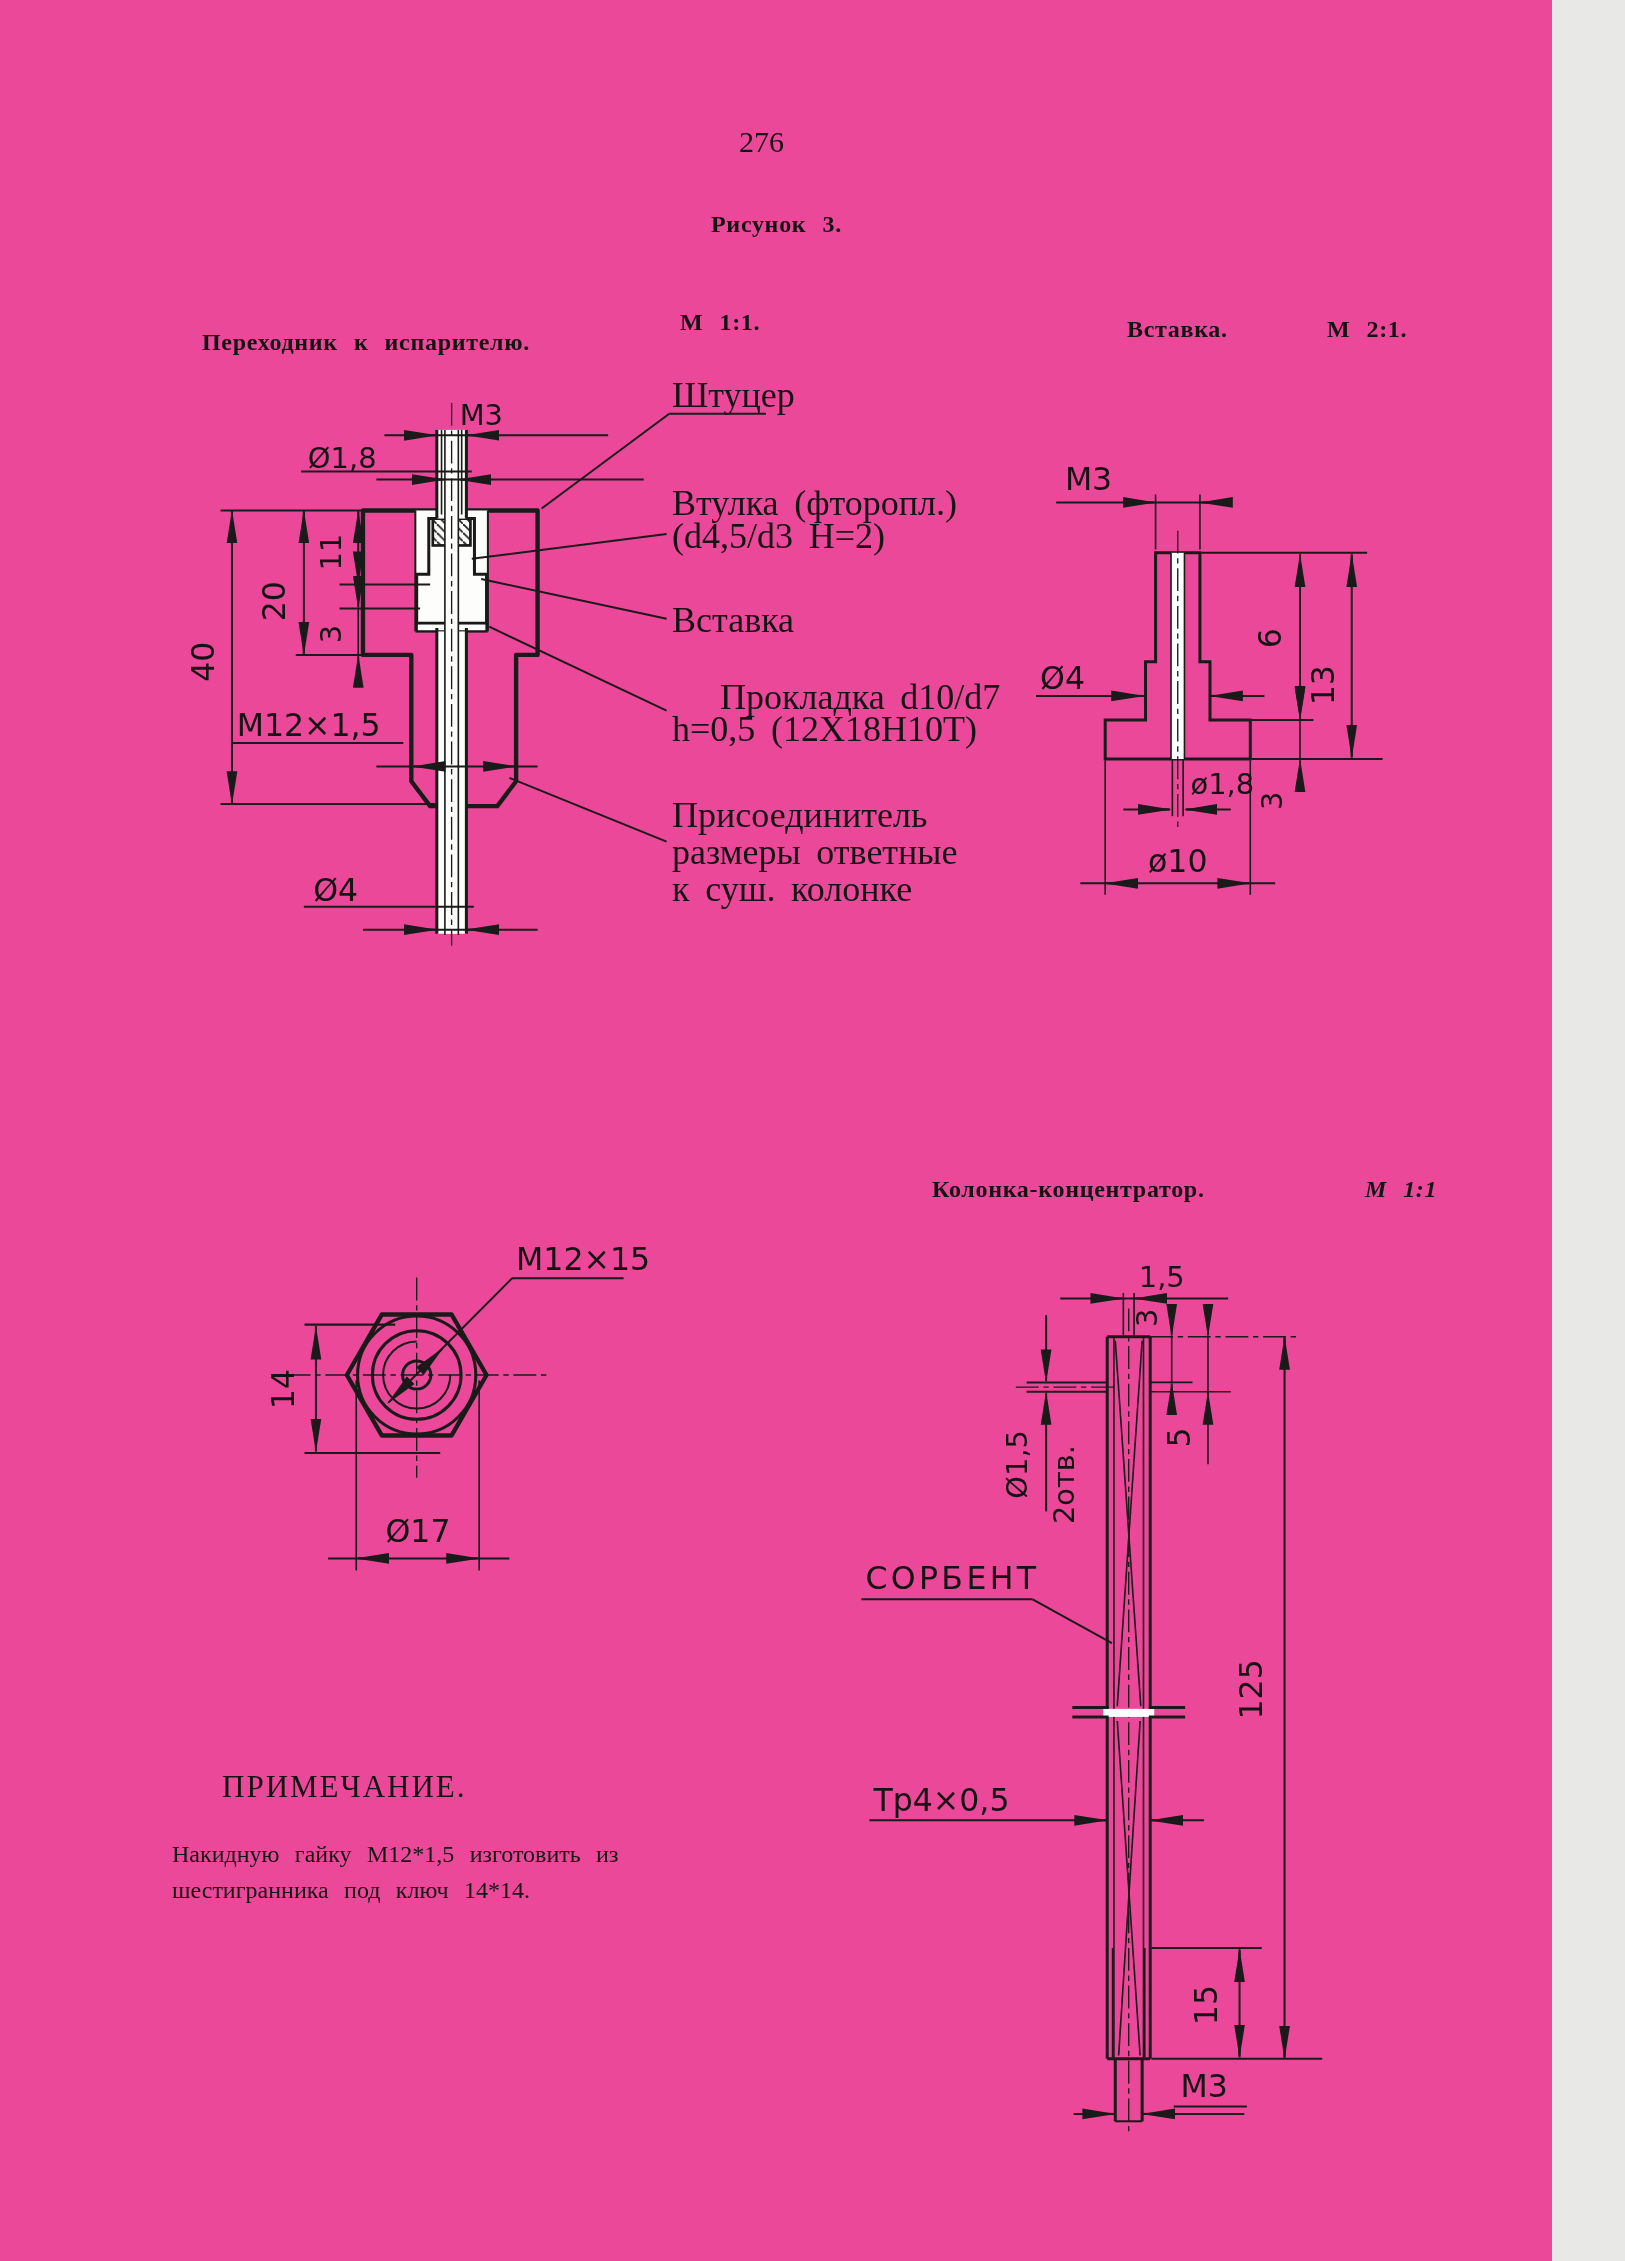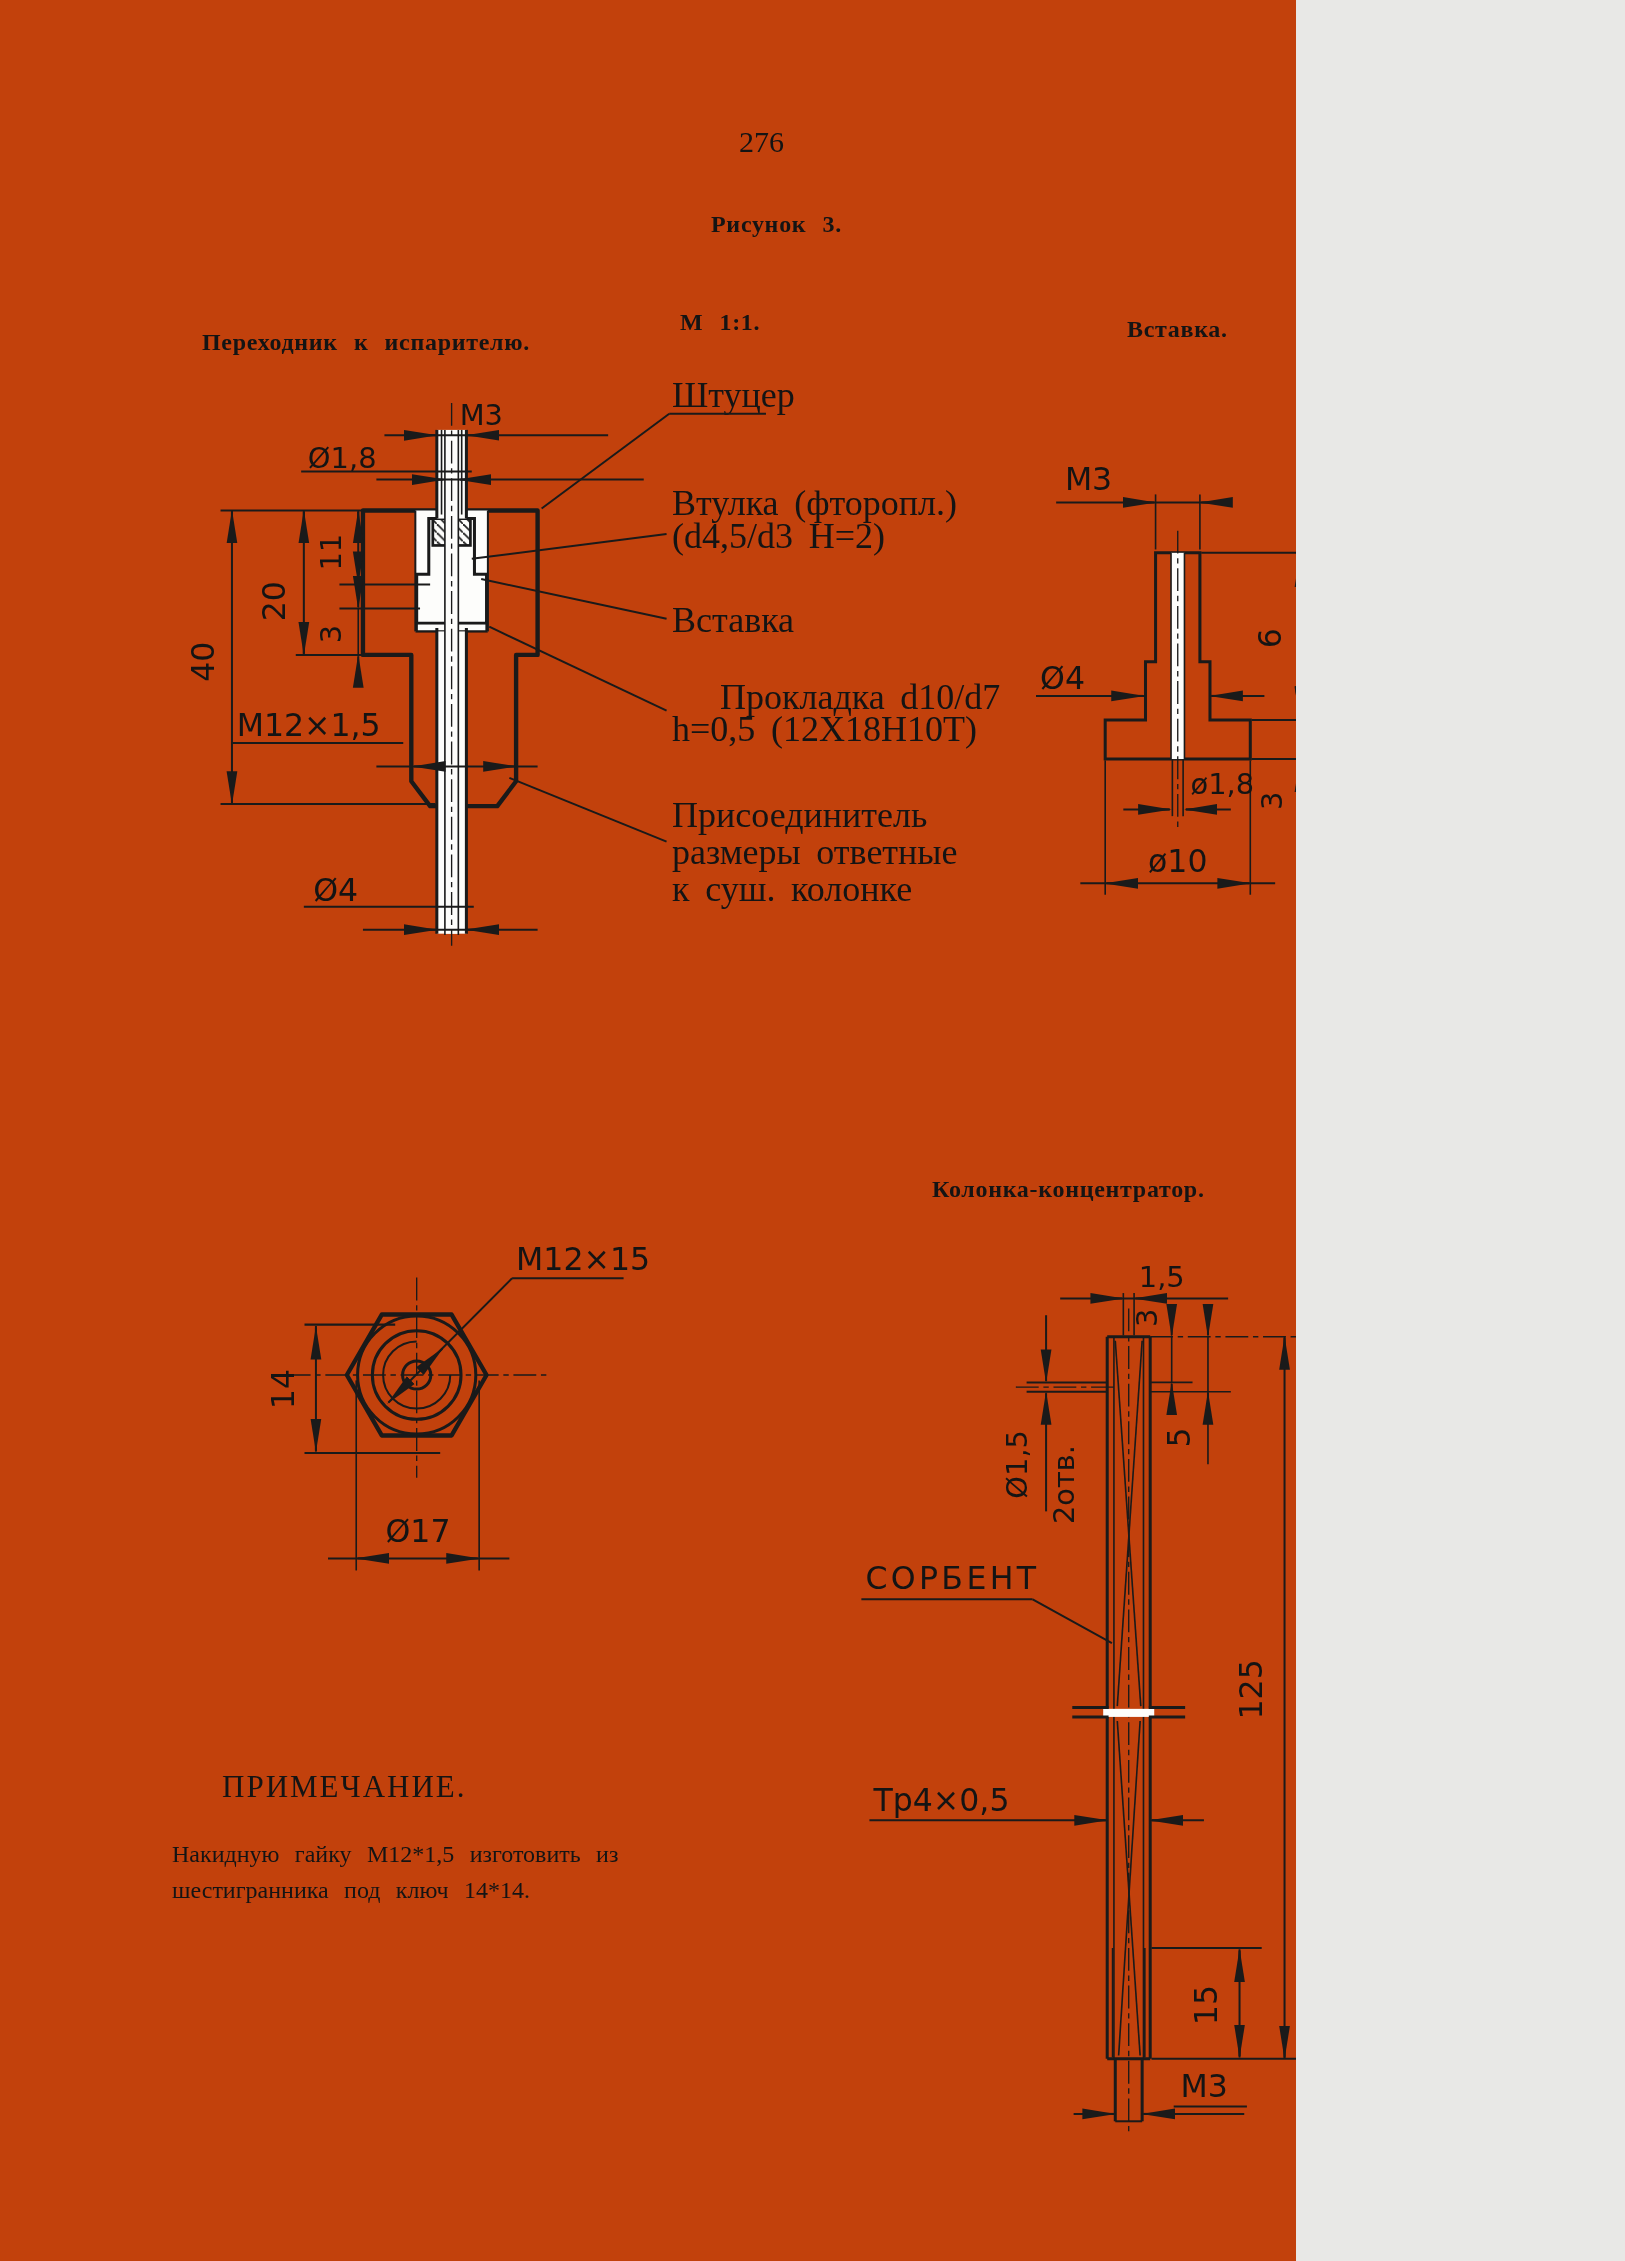--- a/index.html
+++ b/index.html
@@ -1,16 +1,16 @@
 <!DOCTYPE html>
 <html style="font-size:10.7px"><head>
 <meta charset="utf-8">
 <style>
   html,body{margin:0;padding:0;background:#e8e8e6;}
-  #page{position:relative;width:1296px;height:2261px;background:#c2410c;overflow:hidden;
+  #page{position:relative;width:1552px;height:2261px;background:#ec4899;overflow:hidden;
         font-family:"Liberation Serif",serif;color:#141414;}
   .abs{position:absolute;white-space:nowrap;}
   .title{font-size:24px;font-weight:700;word-spacing:9.4px;letter-spacing:0.7px;text-align:center;}
   .callout{font-size:36px;word-spacing:6.7px;}
   .notetx{font-size:24px;word-spacing:9.4px;}
   svg{position:absolute;left:0;top:0;}
   svg text{fill:#141414;font-family:"DejaVu Sans",sans-serif;}
   .dl{font-size:43px;}
   .dl2{font-size:47px;}
   .o{stroke:#1a1a1a;fill:none;stroke-width:6.5;stroke-linejoin:round;}
@@ -27,21 +27,21 @@
 <div id="page">
 
   <div class="abs" style="left:739px;top:125px;font-size:30px;">276</div>
   <div class="abs title" style="left:711px;top:211px;">Рисунок 3.</div>
 
   <div class="abs title" style="left:202px;top:309px;margin-top:20px;">Переходник к испарителю.</div>
   <div class="abs title" style="left:680px;top:309px;">М 1:1.</div>
   <div class="abs title" style="left:1127px;top:316px;">Вставка.</div>
   <div class="abs title" style="left:1327px;top:316px;">М 2:1.</div>
   <div class="abs title" style="left:932px;top:1176px;">Колонка-концентратор.</div>
-  <div class="abs title" style="left:1365px;top:1176px;">М 1:1</div>
+  <div class="abs title" style="left:1365px;top:1176px;font-style:italic;">М 1:1</div>
 
   <div class="abs callout" style="left:672px;top:374px;">Штуцер</div>
   <div class="abs callout" style="left:672px;top:482px;">Втулка (фторопл.)</div>
   <div class="abs callout" style="left:672px;top:515px;">(d4,5/d3 Н=2)</div>
   <div class="abs callout" style="left:672px;top:599px;">Вставка</div>
   <div class="abs callout" style="left:672px;top:676px;margin-left:48px;">Прокладка d10/d7</div>
   <div class="abs callout" style="left:672px;top:708px;">h=0,5 (12Х18Н10Т)</div>
   <div class="abs callout" style="left:672px;top:794px;">Присоединитель</div>
   <div class="abs callout" style="left:672px;top:831px;">размеры ответные</div>
   <div class="abs callout" style="left:672px;top:868px;">к суш. колонке</div>

